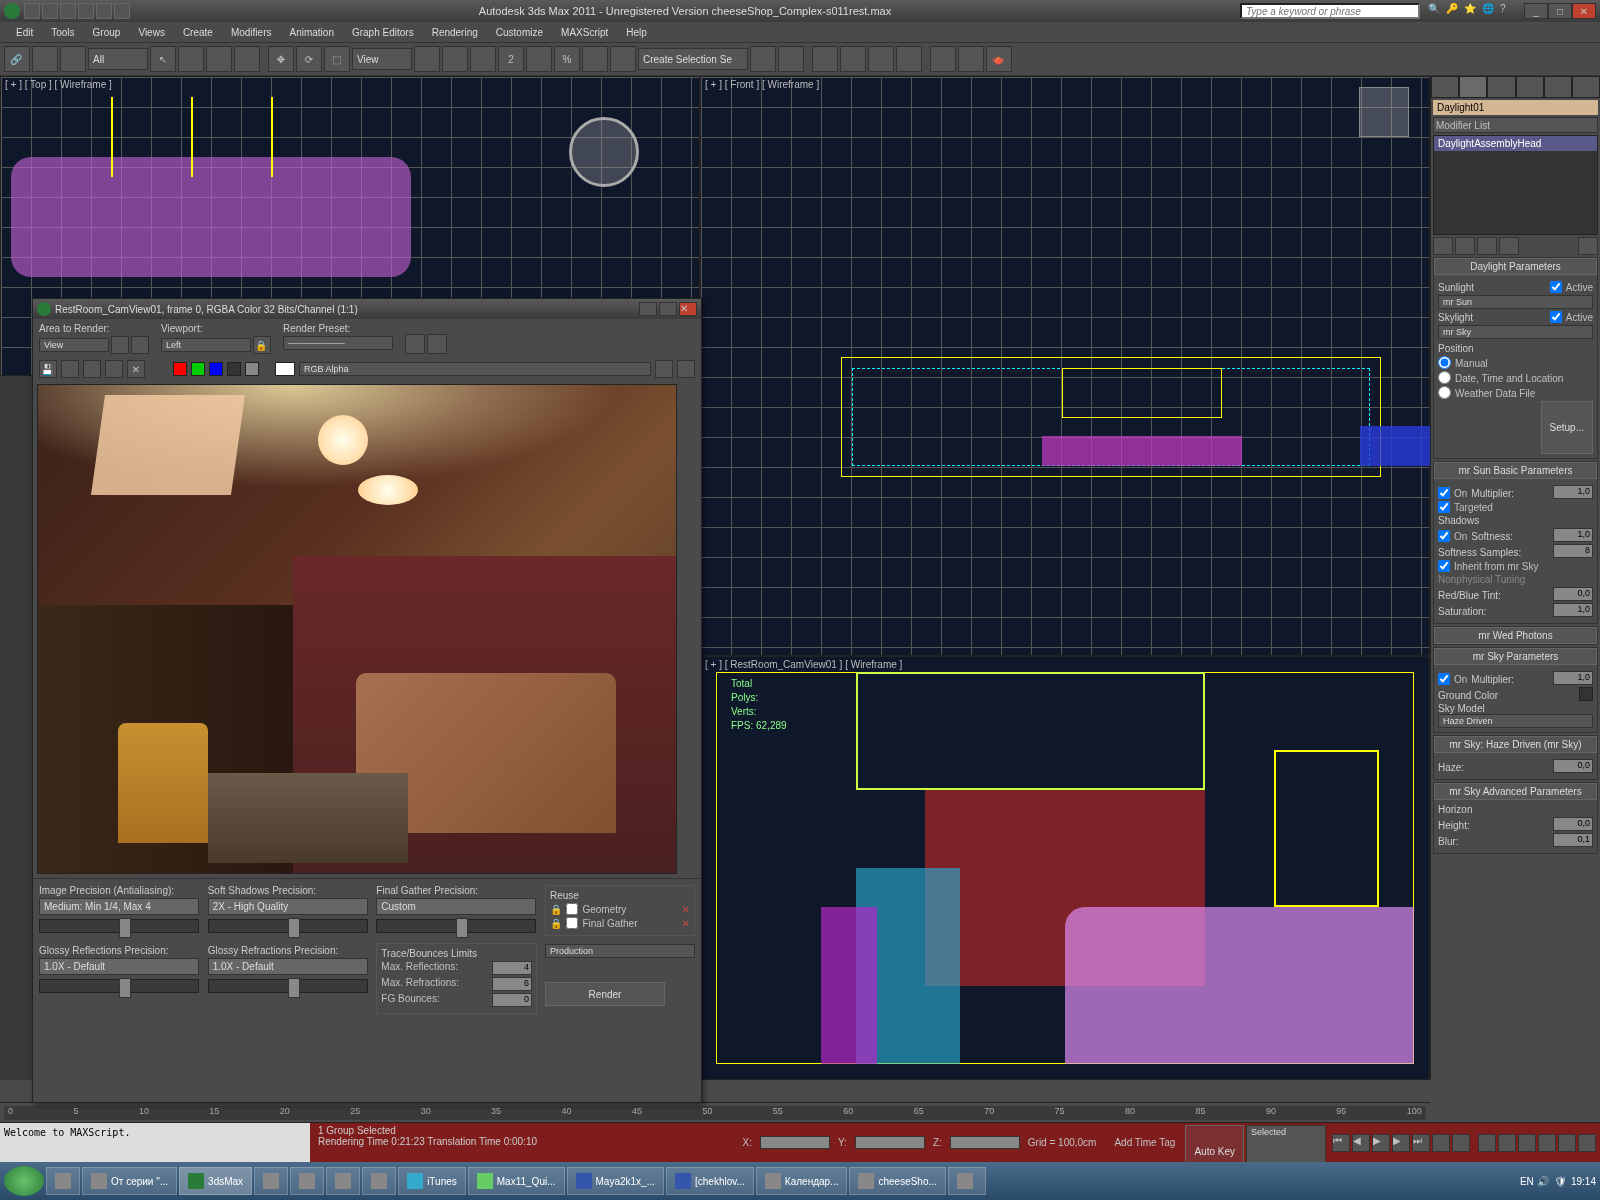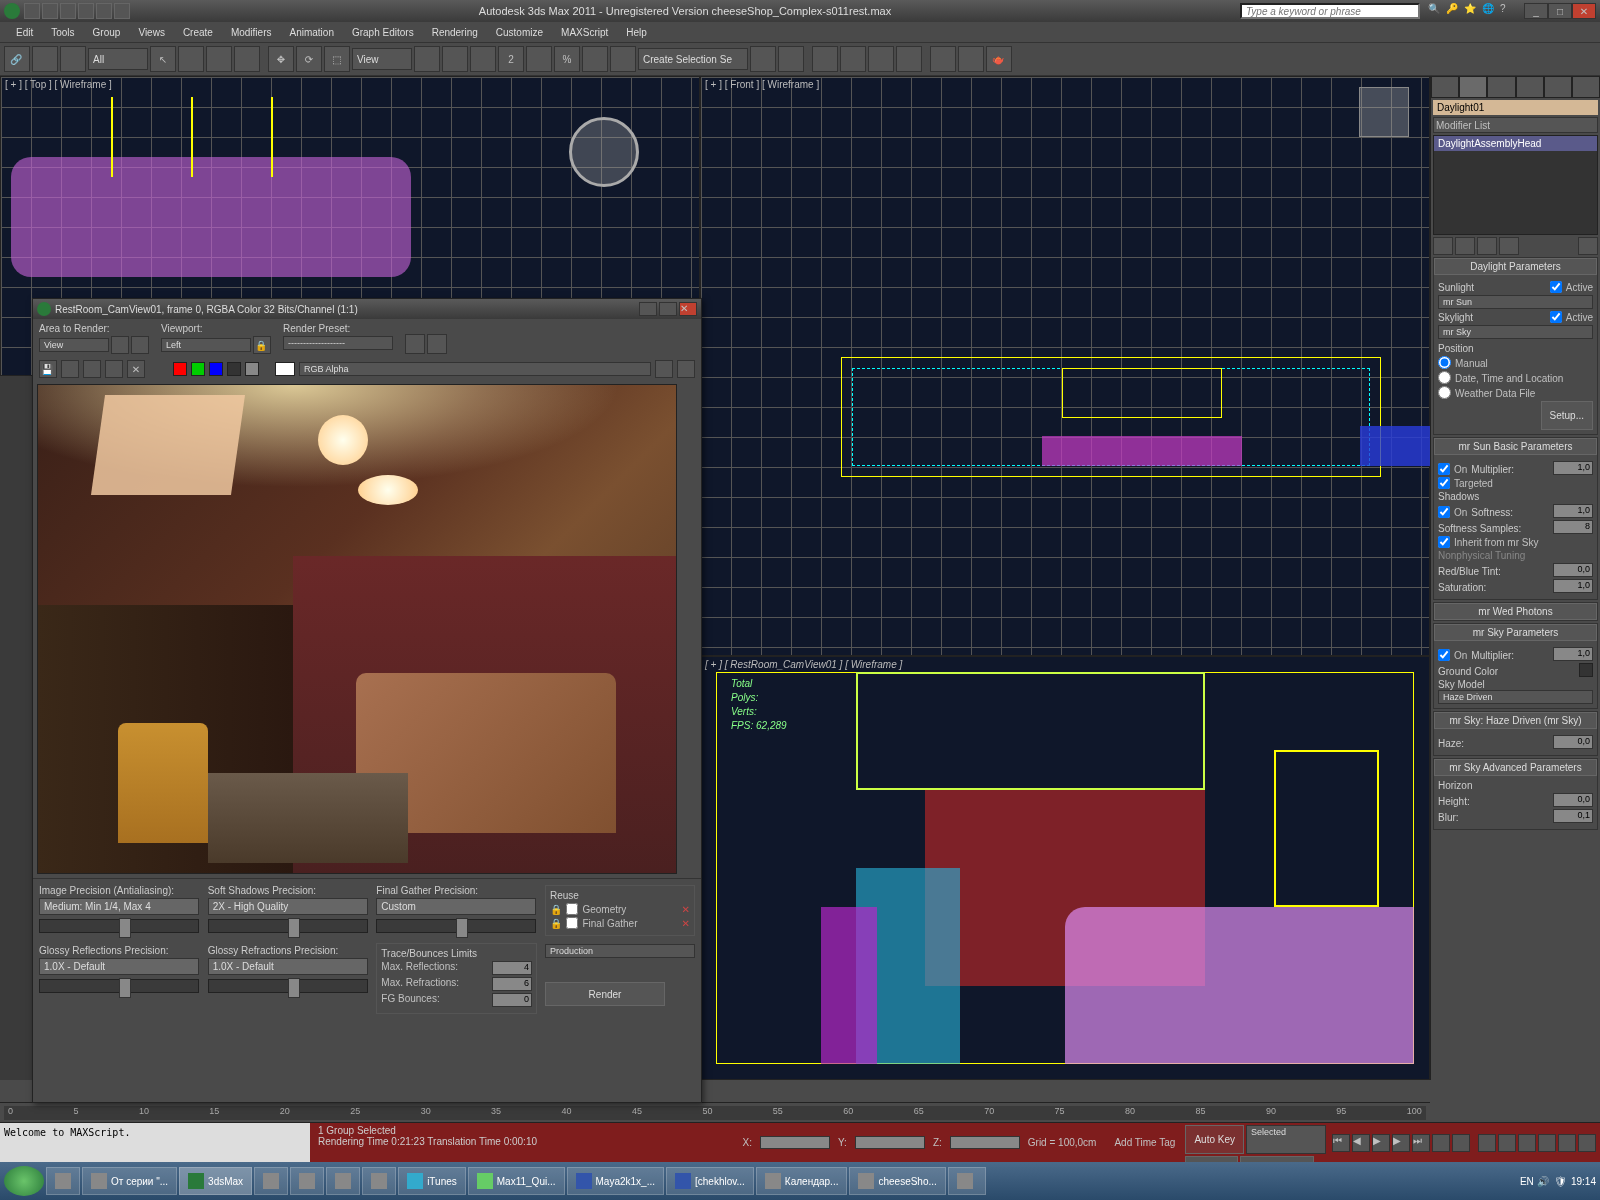--- a/index.html
+++ b/index.html
@@ -20,37 +20,37 @@
 .toolbar { height: 34px; background: #4a4a4a; border-top: 1px solid #333; border-bottom: 1px solid #333; display: flex; align-items: center; padding: 0 4px; gap: 2px; }
 .tb-btn { width: 26px; height: 26px; background: #555; border: 1px solid #333; display: inline-flex; align-items: center; justify-content: center; }
 .tb-sep { width: 4px; }
 .tb-drop { height: 22px; background: #555; border: 1px solid #333; padding: 0 4px; display: inline-flex; align-items: center; color: #ddd; }
 .main-area { position: absolute; top: 76px; left: 0; right: 170px; bottom: 120px; background: #3a3a3a; }
 .viewport { position: absolute; background: #0f172a; border: 1px solid #222; }
 .vp-label { position: absolute; top: 2px; left: 4px; color: #bbb; font-size: 10px; z-index: 5; }
 .grid { position: absolute; inset: 0; background-image: linear-gradient(#555 1px, transparent 1px), linear-gradient(90deg, #555 1px, transparent 1px); background-size: 30px 30px; }
 .vp-top { top: 0; left: 0; width: 700px; height: 300px; }
 .vp-front { top: 0; left: 700px; right: 0; height: 580px; }
-.vp-cam { top: 580px; left: 700px; right: 0; bottom: 0; font-style: italic; }
+.vp-cam { top: 580px; left: 700px; right: 0; bottom: 0; }
 .panel-right { position: absolute; top: 76px; right: 0; width: 170px; bottom: 120px; background: #4a4a4a; border-left: 1px solid #222; overflow: hidden; }
 .panel-tabs { height: 22px; display: flex; background: #3a3a3a; }
 .panel-tabs span { flex: 1; border: 1px solid #222; background: #555; }
 .obj-name { background: #d4b896; color: #000; padding: 2px 4px; margin: 2px; }
 .mod-list { background: #555; margin: 2px; padding: 2px; height: 16px; border: 1px solid #333; }
 .mod-stack { background: #333; margin: 2px; height: 100px; border: 1px solid #222; }
 .mod-stack div { background: #5a5a8a; color: #fff; padding: 2px 4px; }
 .rollout { margin: 2px; border: 1px solid #333; }
 .rollout-head { background: #555; padding: 2px 4px; text-align: center; color: #ddd; border: 1px solid #666; }
 .rollout-body { padding: 4px; background: #4a4a4a; }
 .param-row { display: flex; align-items: flex-end; margin: 2px 0; gap: 4px; }
 .param-row label { flex: 1; color: #ccc; }
 .param-row input[type=checkbox] { width: 12px; height: 12px; }
 .spinner { width: 40px; height: 14px; background: #888; border: 1px solid #333; color: #000; text-align: right; padding: 0 2px; font-size: 9px; }
 .drop-field { background: #555; border: 1px solid #333; padding: 1px 4px; color: #ddd; flex: 1; font-size: 9px; }
-.btn { background: #555; border: 1px solid #666; padding: 8px 8px; color: #ddd; }
+.btn { background: #555; border: 1px solid #666; padding: 20px 8px; color: #ddd; }
 
 .render-window { position: absolute; top: 298px; left: 32px; width: 670px; height: 805px; background: #4a4a4a; border: 1px solid #222; box-shadow: 2px 2px 6px rgba(0,0,0,0.5); z-index: 20; }
 .rw-title { height: 20px; background: linear-gradient(#5a5a5a,#3a3a3a); display: flex; align-items: center; padding: 0 4px; }
 .rw-title .t { flex: 1; color: #ddd; font-size: 10px; }
 .rw-title span.btn-s { width: 18px; height: 14px; background: #555; border: 1px solid #333; margin-left: 2px; }
 .rw-title span.btn-c { width: 18px; height: 14px; background: #c04030; border: 1px solid #333; margin-left: 2px; }
 .rw-toolbar { padding: 4px 6px; background: #4a4a4a; display: flex; gap: 12px; }
 .rw-tool-group { display: flex; flex-direction: column; gap: 2px; }
 .rw-tool-group label { color: #ccc; font-size: 10px; }
 .rw-tool-row { display: flex; gap: 2px; align-items: center; }

